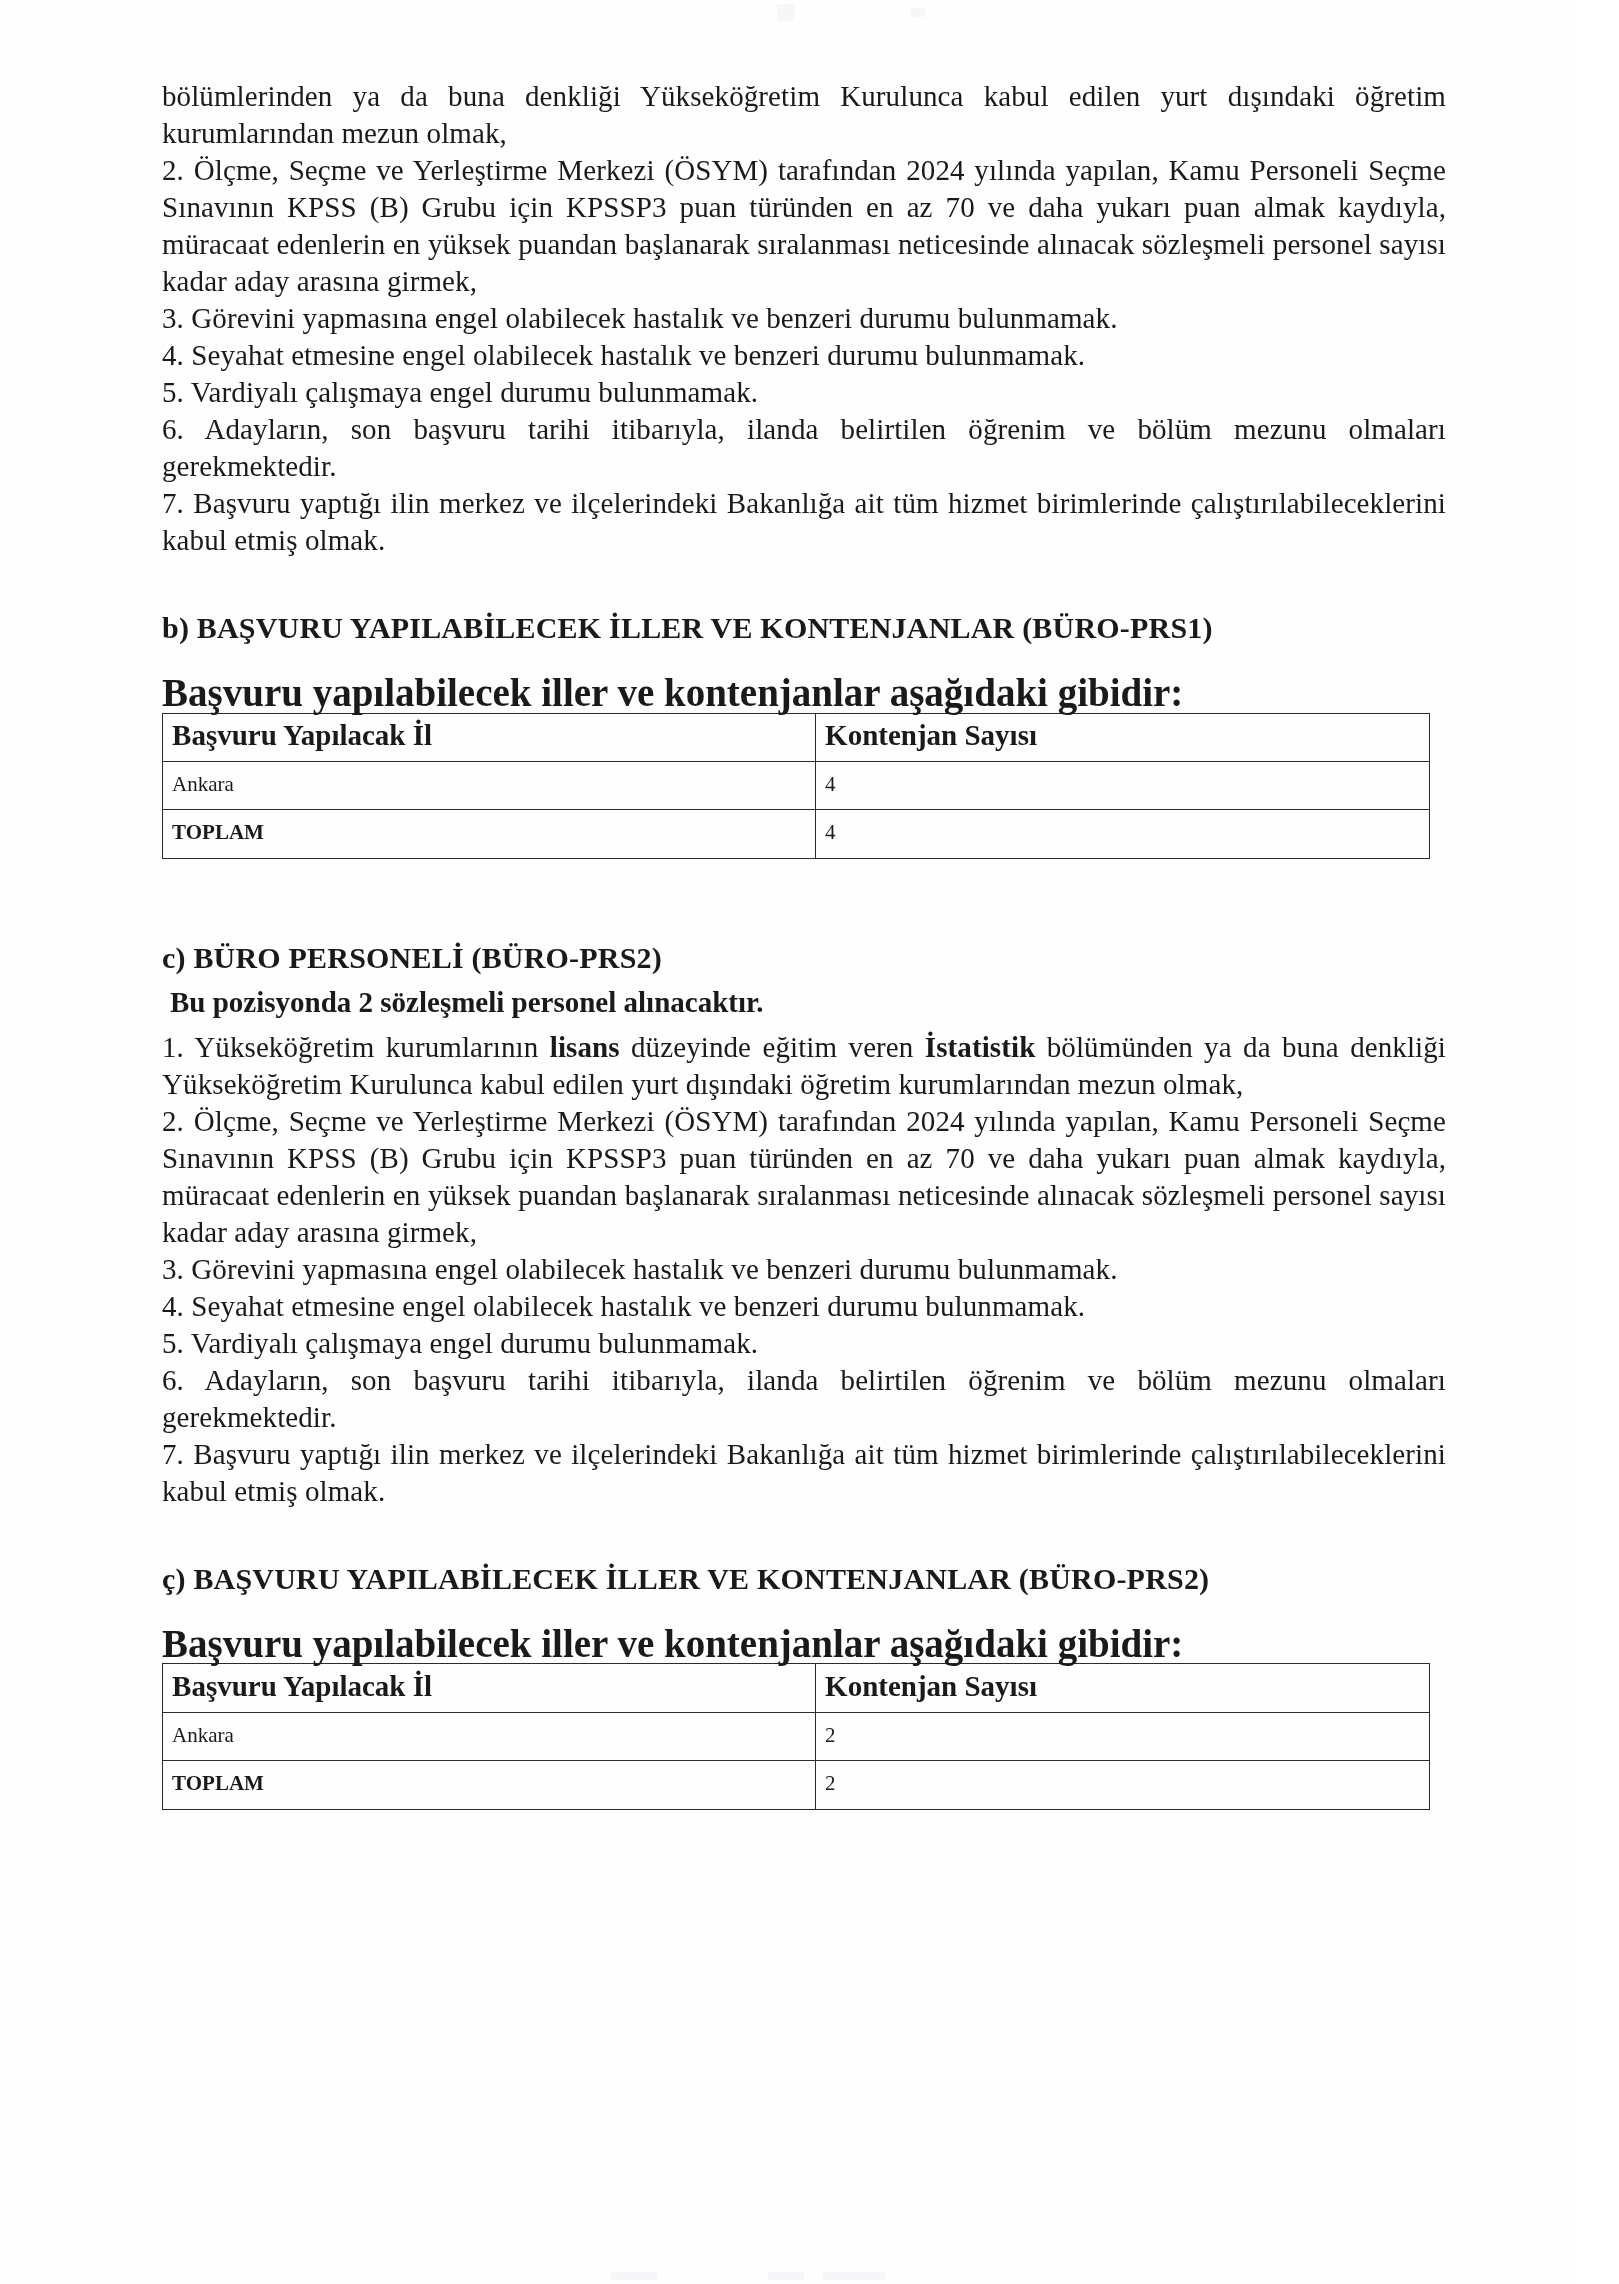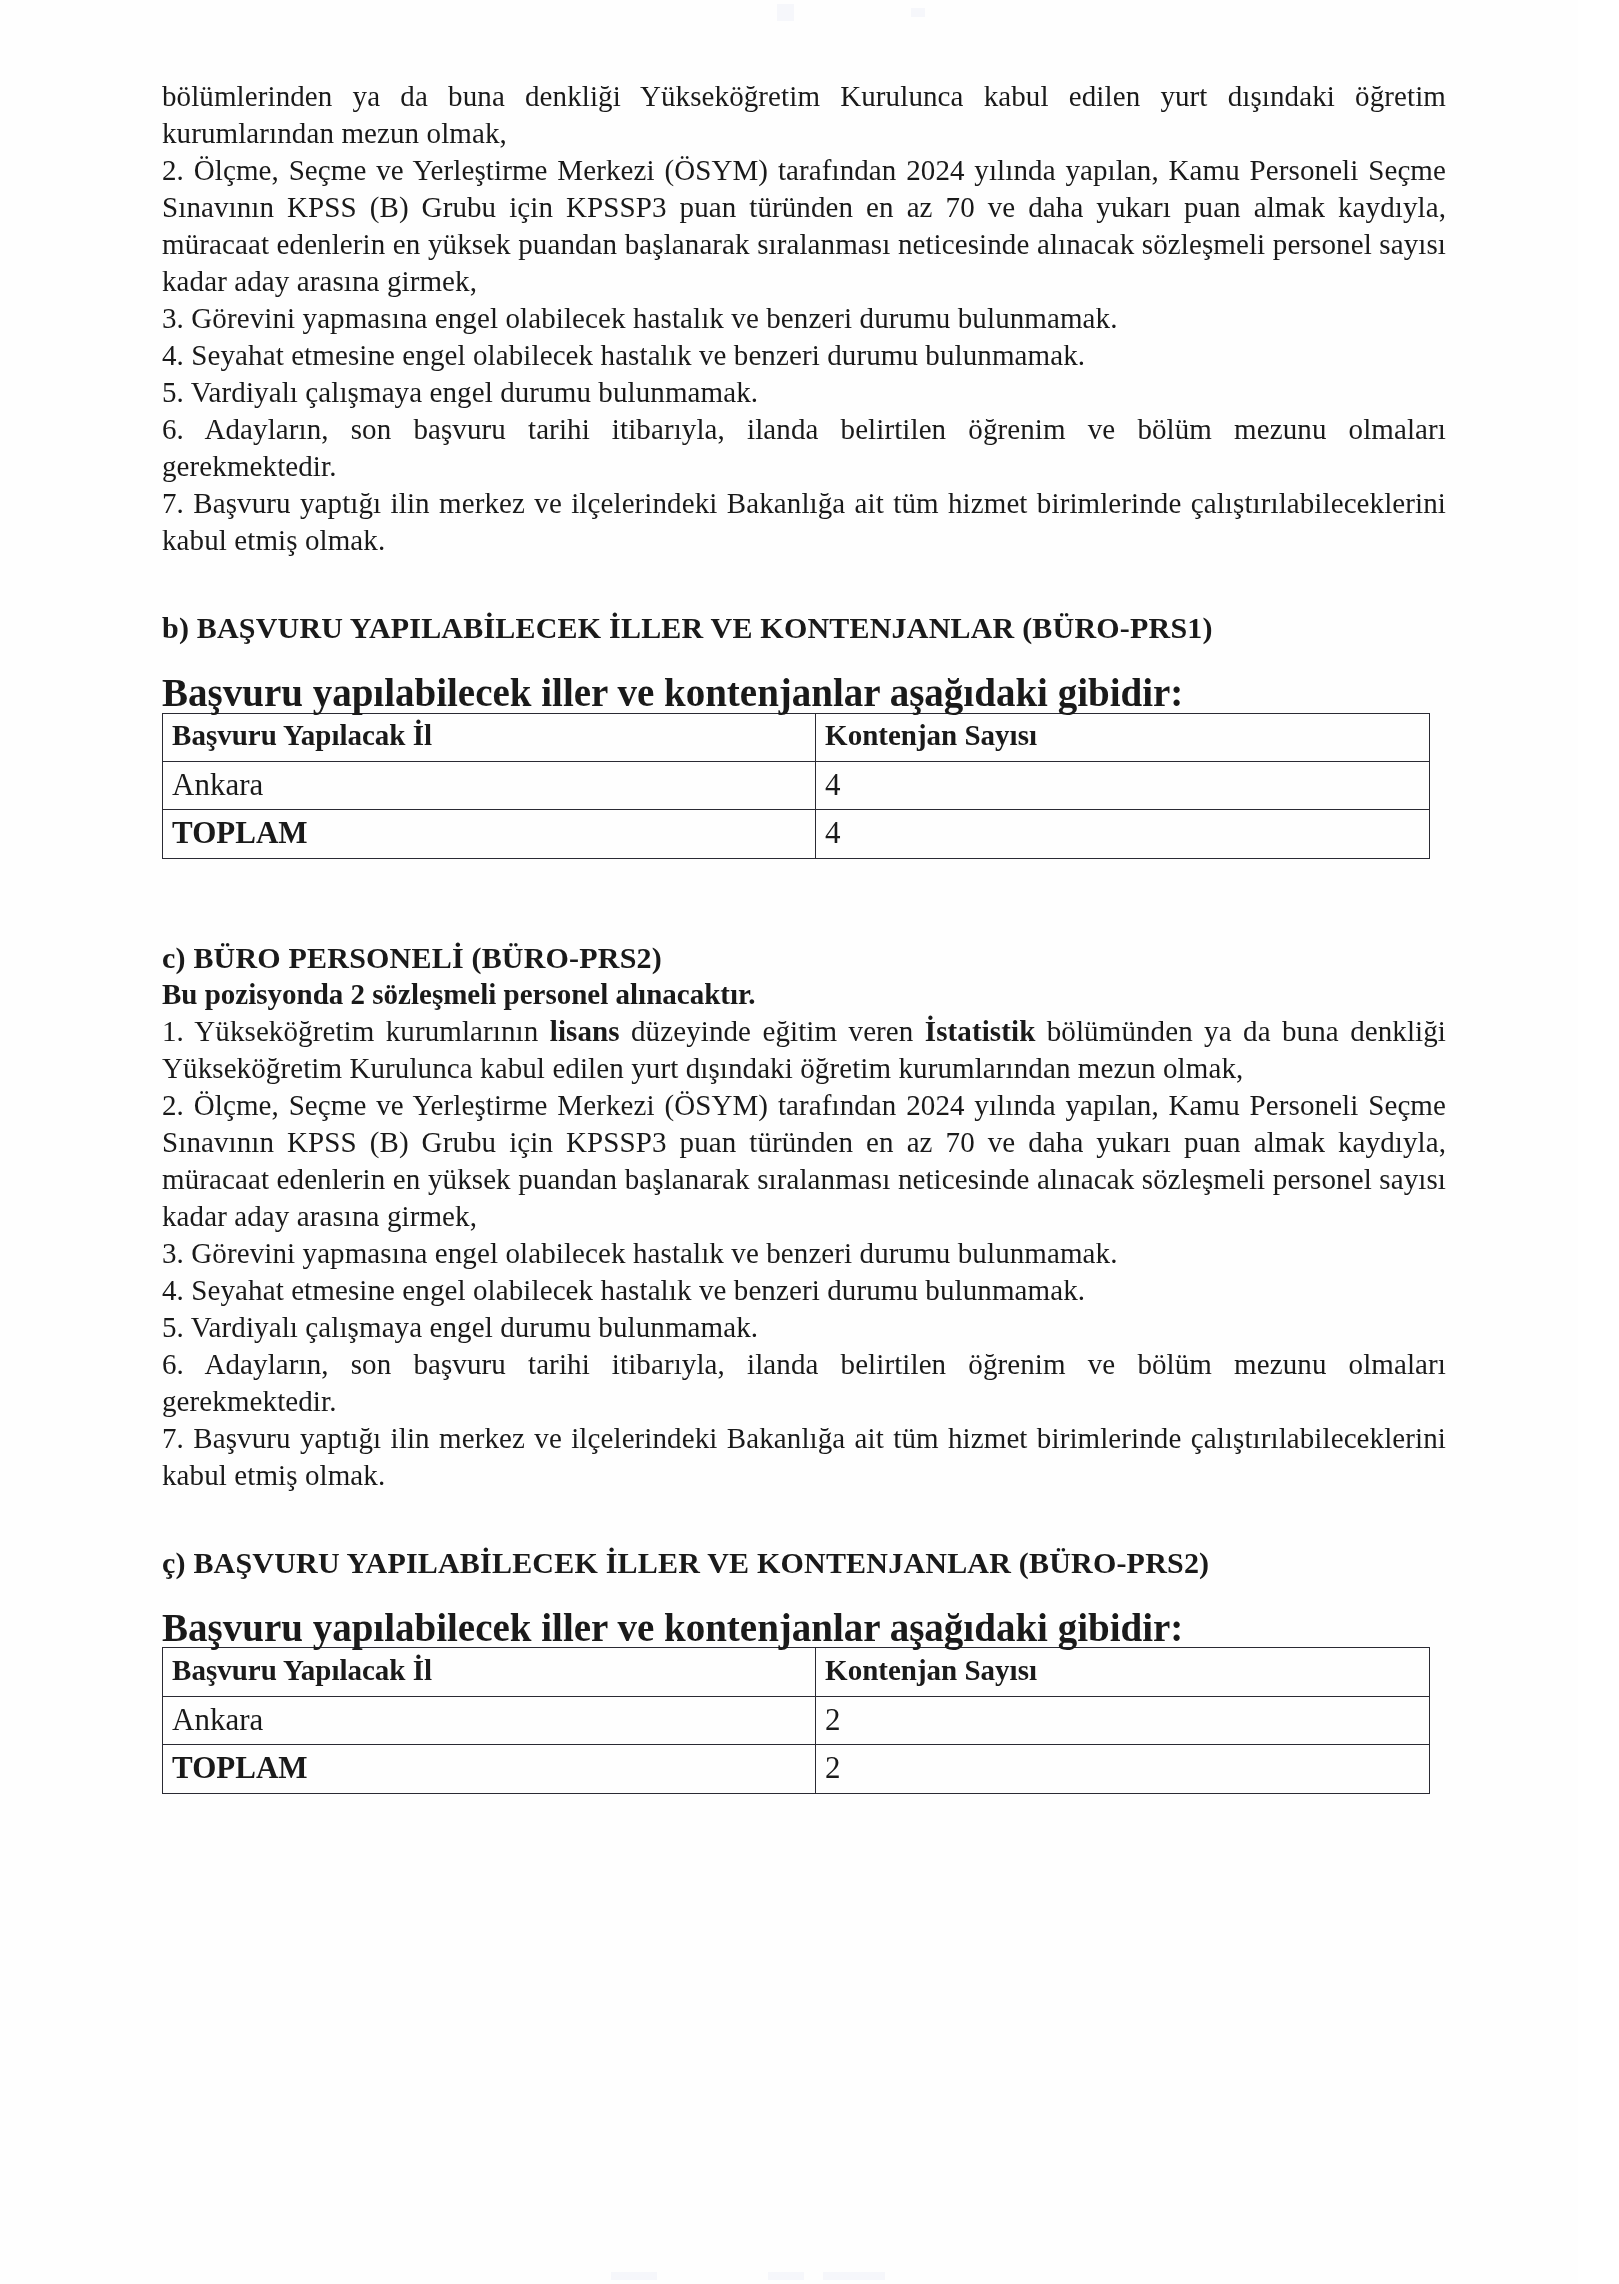--- a/index.html
+++ b/index.html
@@ -57,21 +57,21 @@
 
   h2.section-heading {
     margin: 0;
     font-size: 30px;
     line-height: 37px;
     font-weight: bold;
     letter-spacing: 0.2px;
   }
 
   p.lead-bold {
-    margin: 0;
+    margin: 8px;
     font-size: 29px;
     line-height: 37px;
     font-weight: bold;
   }
 
   p.table-caption {
     margin: 0;
     font-size: 39px;
     line-height: 34px;
     font-weight: bold;
@@ -84,21 +84,21 @@
     margin-top: 2.6px;
   }
 
   table.kontenjan col.c1 { width: 653px; }
   table.kontenjan col.c2 { width: 614px; }
 
   table.kontenjan td {
     border: 1.3px solid #2a2a33;
     height: 37px;
     padding: 3.9px 9.1px 6.5px 9.1px;
-    font-size: 31px;
+    font-size: 21px;
     line-height: 33px;
     vertical-align: middle;
   }
 
   table.kontenjan td.head {
     font-weight: bold;
     font-size: 29px;
     margin-left: 40px;
   }
 

